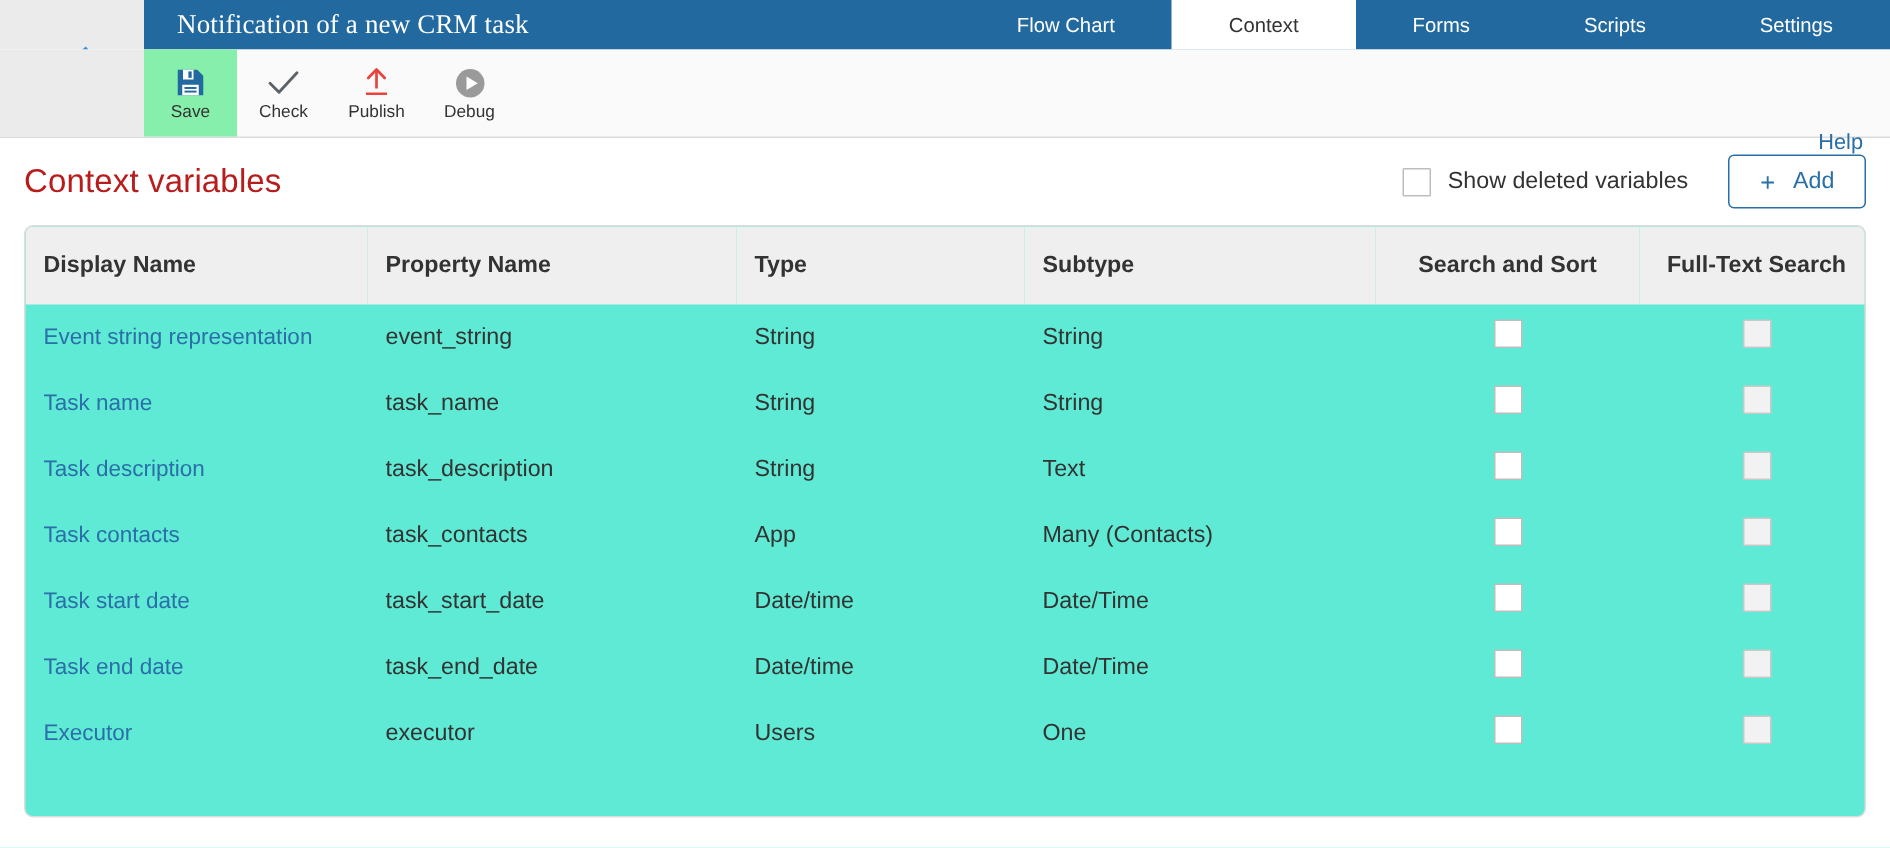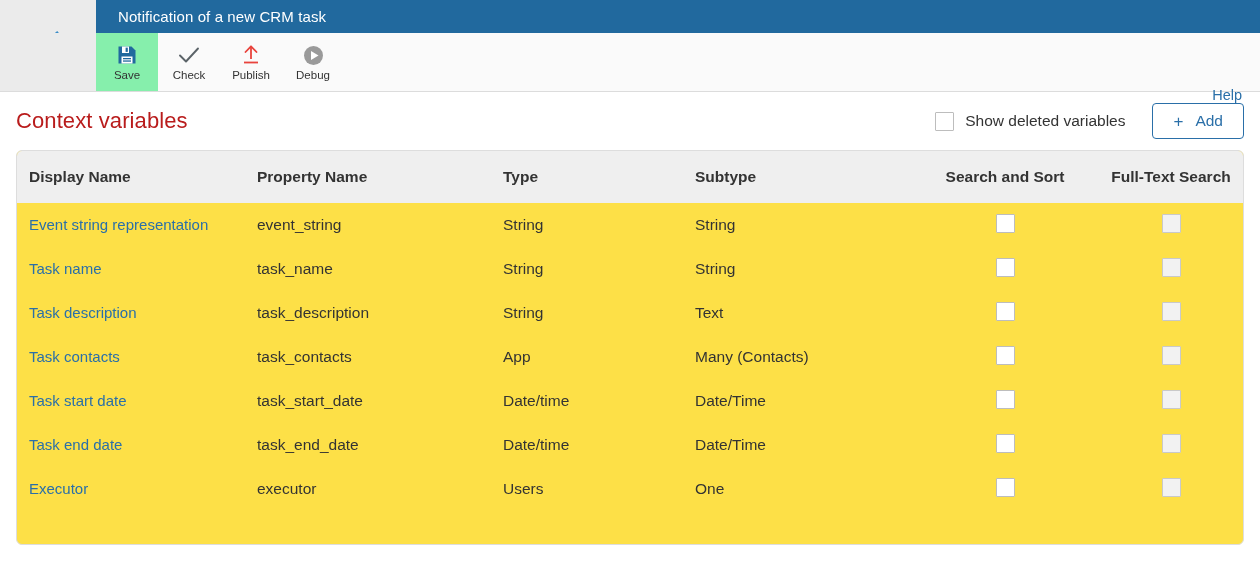--- a/index.html
+++ b/index.html
@@ -21,25 +21,26 @@
   }
   .topbar-blue {
     position: absolute;
     left: 96px; top: 0; right: 0; height: 33px;
     background: #21699e;
     display: flex;
     align-items: stretch;
   }
   .app-title {
     color: #ffffff;
-    font-size: 15px;
+    font-size: 18px;
     line-height: 33px;
     padding-left: 22px;
     white-space: nowrap;
     letter-spacing: .1px;
+    font-family: Liberation Serif, serif;
   }
   .tabs {
     margin-left: auto;
     display: flex;
     align-items: stretch;
     height: 33px;
   }
   .tab {
     color: #ffffff;
     font-size: 13.5px;
@@ -176,21 +177,21 @@
     cursor: pointer;
   }
   .add-plus { font-size: 17px; line-height: 1; }
 
   
   .table-wrap {
     margin: 0 16px;
     border: 1px solid #dddddd;
     border-radius: 6px;
     overflow: hidden;
-    background: #fde047;
+    background: #5eead4;
     height: 395px;
   }
   table {
     width: 100%;
     border-collapse: collapse;
     table-layout: fixed;
   }
   thead tr { background: #efefef; height: 52px; }
   thead th {
     font-size: 15.5px;
@@ -229,20 +230,27 @@
 
   <div class="back-arrow">
     <svg width="34" height="40" viewBox="0 0 34 40">
       <polyline points="24,6 8,20 24,34" fill="none" stroke="#3a8dc8" stroke-width="4.2" stroke-linecap="square" stroke-linejoin="miter"></polyline>
     </svg>
   </div>
 
   <div class="topbar-blue">
     <div class="app-title">Notification of a new CRM task</div>
 
+    <div class="tabs">
+      <div class="tab wide">Flow Chart</div>
+      <div class="tab active wide">Context</div>
+      <div class="tab wide">Forms</div>
+      <div class="tab wide">Scripts</div>
+      <div class="tab wide">Settings</div>
+    </div>
   </div>
 </div>
 
 <div class="toolbar">
   <div class="toolbar-left-gap"></div>
 
   <div class="tool-items">
 
     <div class="tool active">
       <span class="tool-icon">

